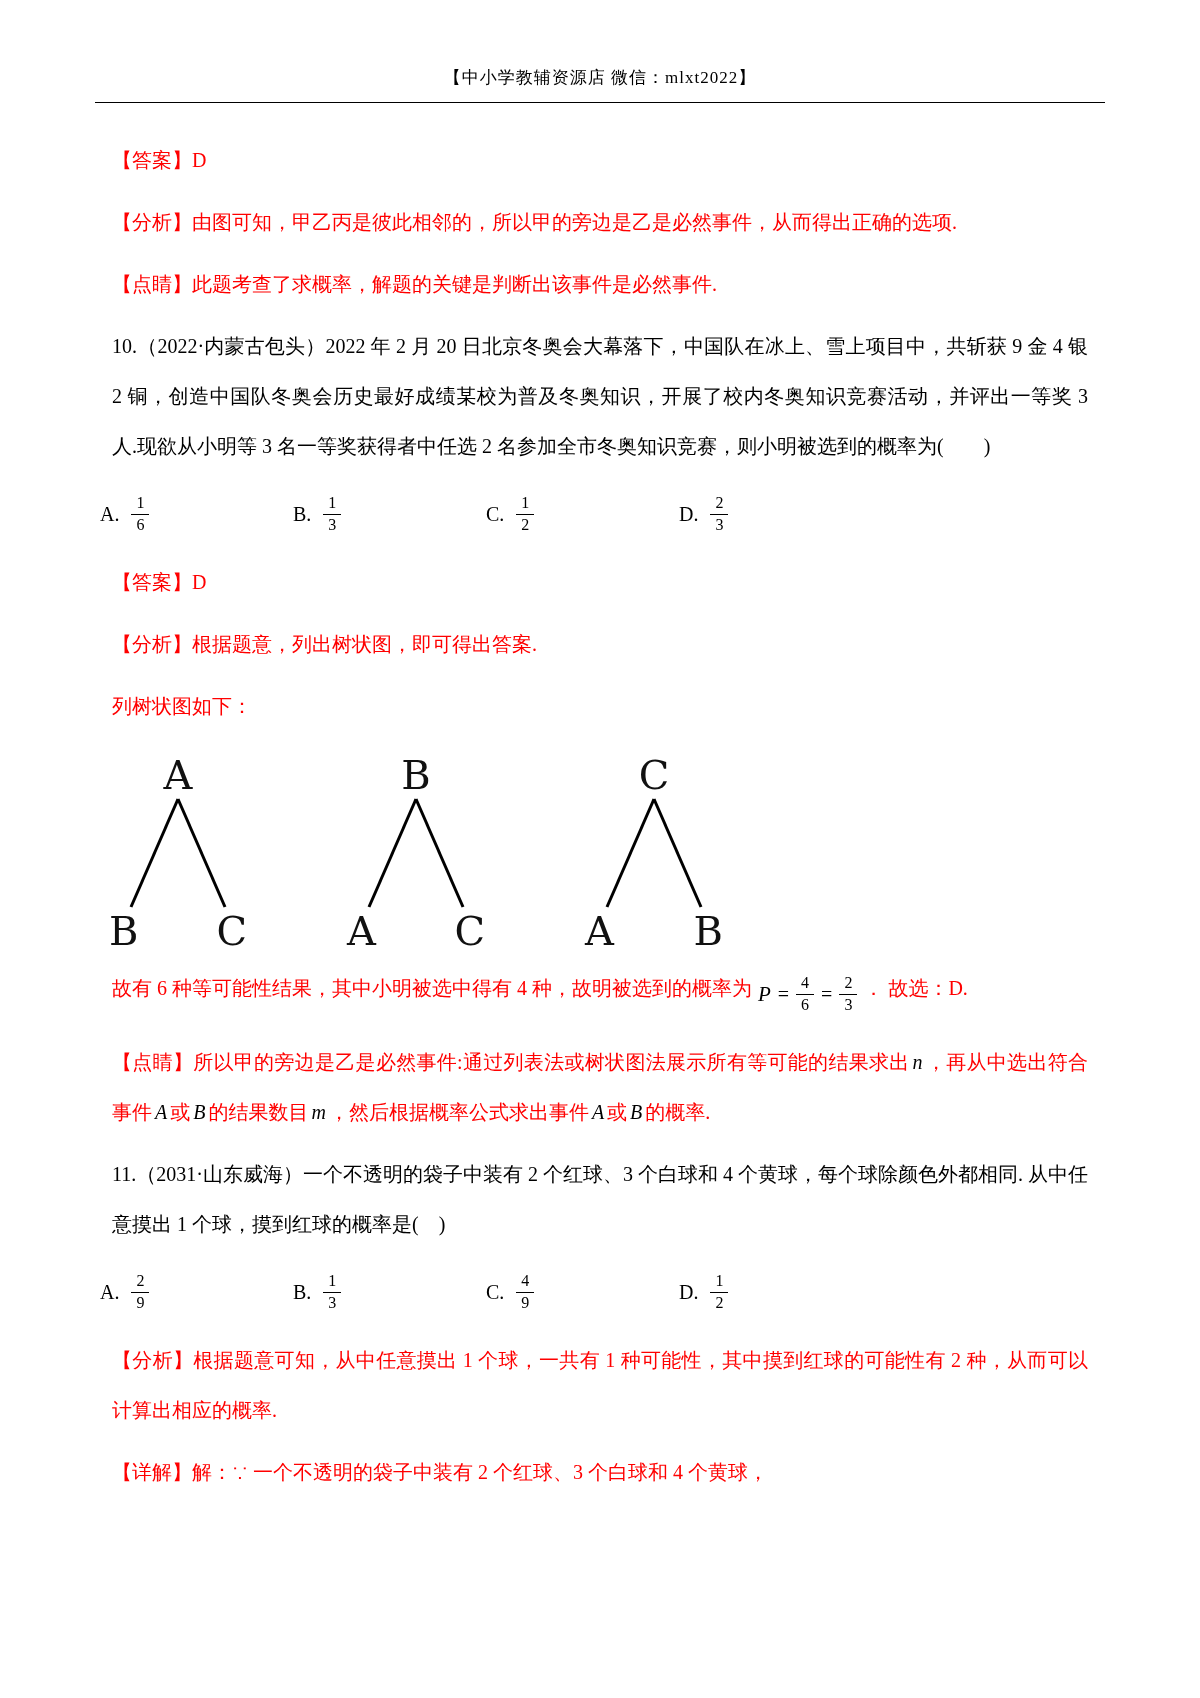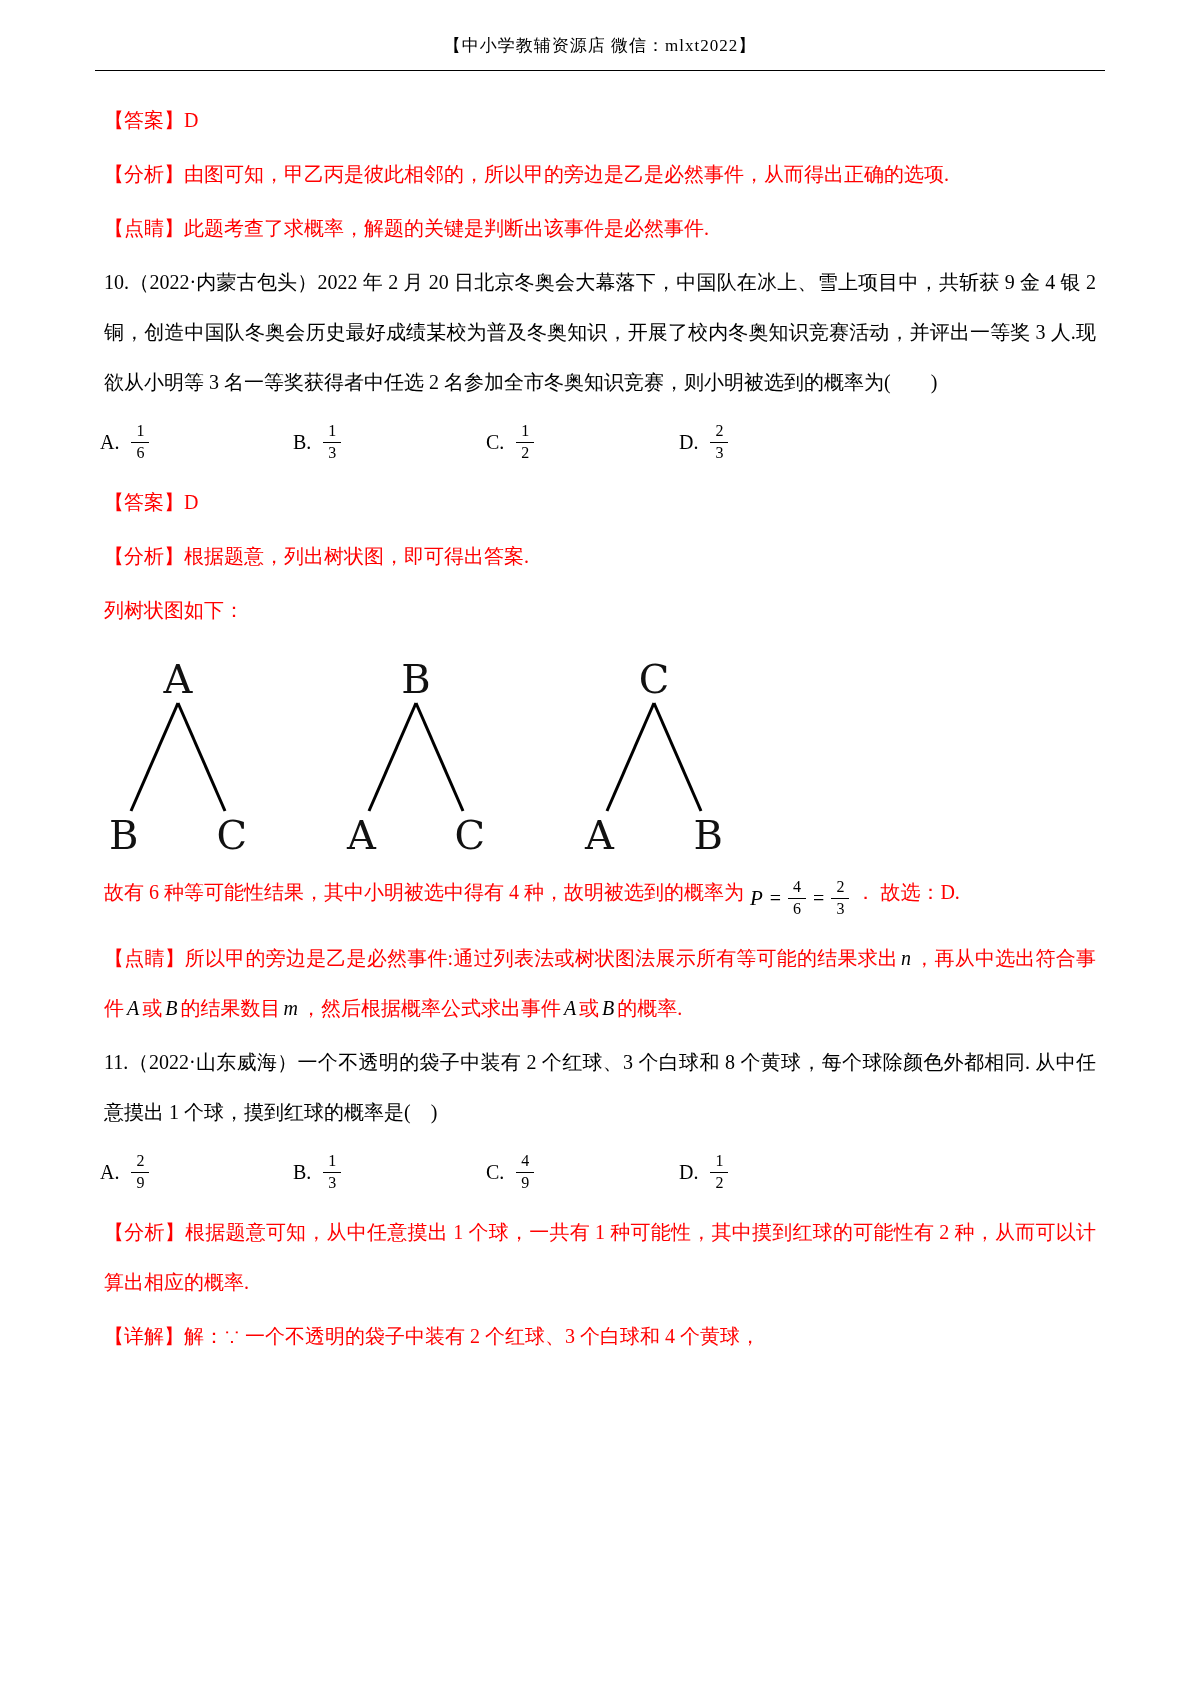--- a/index.html
+++ b/index.html
@@ -6,25 +6,25 @@
   html, body { margin: 0; padding: 0; background: #ffffff; }
   .page {
     width: 1200px;
     min-height: 1698px;
     margin: 0 auto;
     background: #ffffff;
     font-family: "Liberation Serif", "DejaVu Serif", serif;
     color: #000000;
     font-size: 20px;
   }
-  .header { padding-top: 34px; text-align: center; }
+  .header { padding-top: 66px; text-align: center; }
   .header-title { font-size: 17px; letter-spacing: 1px; color: #000; }
   .header-rule { margin: 13px 95px 0 95px; border-bottom: 1.5px solid #000; }
   .body { padding: 20px 100px 40px 100px; }
-  p { margin: 4px; line-height: 50px; text-align: justify; }
+  p { margin: 12px; line-height: 50px; text-align: justify; }
   .red { color: #ff0000; }
   .var { color: #000000; font-style: italic; font-family: "Liberation Serif", serif; padding: 0 3px; }
 
   .options { display: flex; align-items: center; height: 62px; }
   .option { display: inline-flex; align-items: center; width: 193px; color: #000; }
   .option:last-child { width: auto; }
   .opt-label { margin-right: 12px; }
   .frac {
     display: inline-flex; flex-direction: column; align-items: center;
     font-size: 16px; line-height: 1.3; font-family: "Liberation Serif", serif; color: #000;
@@ -147,21 +147,21 @@
         <span class="frac">
             <span class="num">2</span>
             <span class="den">3</span>
           </span>
       </span>
       <span>． 故选：D.</span>
     </p>
 
     <p class="red"><span>【点睛】所以甲的旁边是乙是必然事件:通过列表法或树状图法展示所有等可能的结果求出</span><span class="var">n</span><span>，再从中选出符合事件</span><span class="var">A</span><span>或</span><span class="var">B</span><span>的结果数目</span><span class="var">m</span><span>，然后根据概率公式求出事件</span><span class="var">A</span><span>或</span><span class="var">B</span><span>的概率.</span></p>
 
-    <p>11.（2022·山东威海）一个不透明的袋子中装有 2 个红球、3 个白球和 8 个黄球，每个球除颜色外都相同. 从中任意摸出 1 个球，摸到红球的概率是(　)</p>
+    <p>11.（2031·山东威海）一个不透明的袋子中装有 2 个红球、3 个白球和 4 个黄球，每个球除颜色外都相同. 从中任意摸出 1 个球，摸到红球的概率是(　)</p>
 
     <div class="options">
       <div class="option">
         <span class="opt-label">A.</span>
         <span class="frac">
             <span class="num">2</span>
             <span class="den">9</span>
           </span>
       </div>
       <div class="option">

